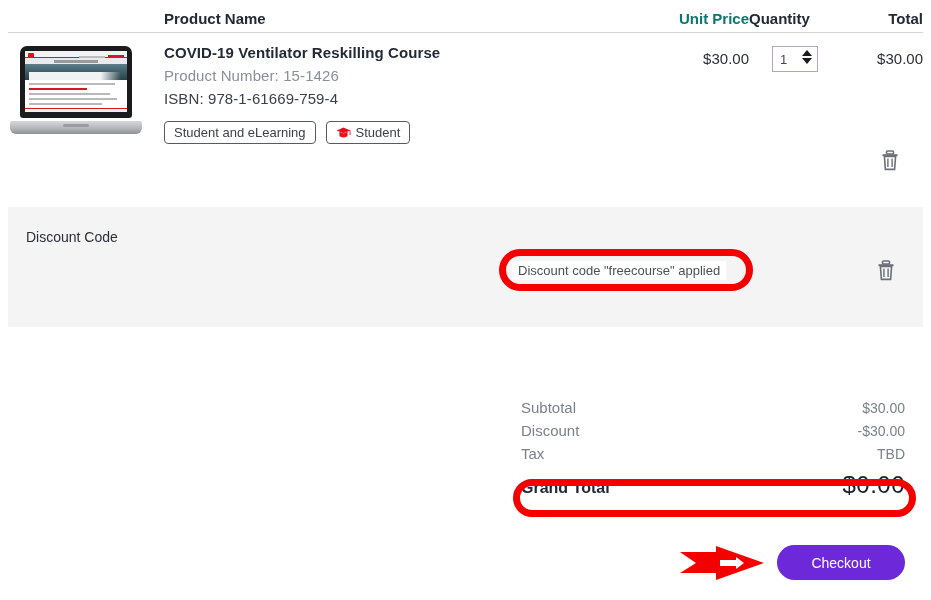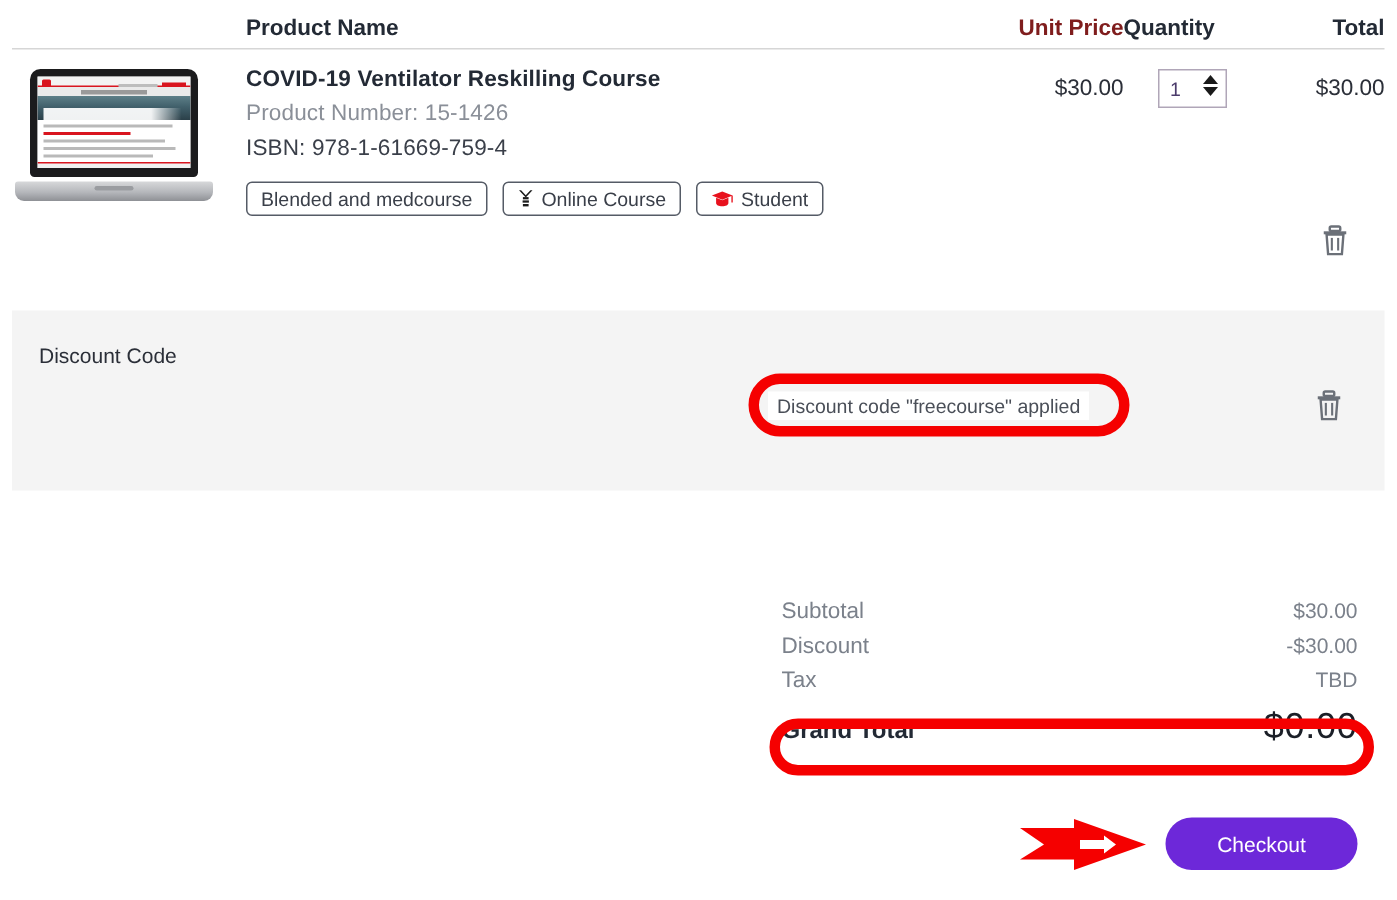--- a/index.html
+++ b/index.html
@@ -12,21 +12,21 @@
   }
   #page { position: relative; width: 931px; height: 600px; }
 
   
   .cart-header {
     position: absolute; left: 8px; top: 4px; width: 915px; height: 28px;
     display: flex; align-items: center;
   }
   .col-thumb  { width: 150px; flex: 0 0 150px; }
   .col-name   { flex: 1 1 auto; font-size: 15px; font-weight: 700; color: #232a35; padding-left: 6px; }
-  .col-price  { width: 88px;  flex: 0 0 88px;  text-align: right; font-size: 15px; font-weight: 700; color: #7f1d1d; }
+  .col-price  { width: 88px;  flex: 0 0 88px;  text-align: right; font-size: 15px; font-weight: 700; color: #0f766e; }
   .col-qty    { width: 92px;  flex: 0 0 92px;  font-size: 15px; font-weight: 700; color: #232a35; }
   .col-total  { width: 82px;  flex: 0 0 82px;  text-align: right; font-size: 15px; font-weight: 700; color: #232a35; }
 
   .header-rule {
     position: absolute; left: 8px; top: 32px; width: 915px; height: 1px;
     background: #d6d6d6;
   }
 
   
   .product-row {
@@ -207,32 +207,21 @@
       </div>
     </div>
 
     <div class="info-cell">
       <div class="p-title">COVID-19 Ventilator Reskilling Course</div>
       <div class="p-meta">Product Number: 15-1426</div>
       <div class="p-meta dark">ISBN: 978-1-61669-759-4</div>
 
       <div class="tag-row">
         <span class="tag">
-          <span>Blended and medcourse</span>
-        </span>
-        <span class="tag">
-          <span>
-            <svg width="11" height="13" viewBox="0 0 11 13">
-              <path d="M1 0.8 L5.5 5.6 L10 0.8 L8.6 0.8 L5.5 4.1 L2.4 0.8 Z" fill="#1b1b1b"></path>
-              <rect x="3.6" y="5.4" width="3.8" height="1.5" fill="#1b1b1b"></rect>
-              <rect x="3.4" y="7.6" width="4.2" height="1.5" fill="#1b1b1b"></rect>
-              <rect x="3.6" y="10" width="3.8" height="1.6" fill="#1b1b1b"></rect>
-            </svg>
-          </span>
-          <span>Online Course</span>
+          <span>Student and eLearning</span>
         </span>
         <span class="tag">
           <span>
             <svg width="15" height="12" viewBox="0 0 15 12">
               <path d="M7.5 0.6 L14.4 3.4 L7.5 6.2 L0.6 3.4 Z" fill="#e8111d"></path>
               <path d="M3.4 4.8 L3.4 8.3 C3.4 9.6 5.2 10.5 7.5 10.5 C9.8 10.5 11.6 9.6 11.6 8.3 L11.6 4.8 L7.5 6.5 Z" fill="#e8111d"></path>
               <rect x="13.6" y="3.4" width="0.9" height="4.6" fill="#e8111d"></rect>
             </svg>
           </span>
           <span>Student</span>

